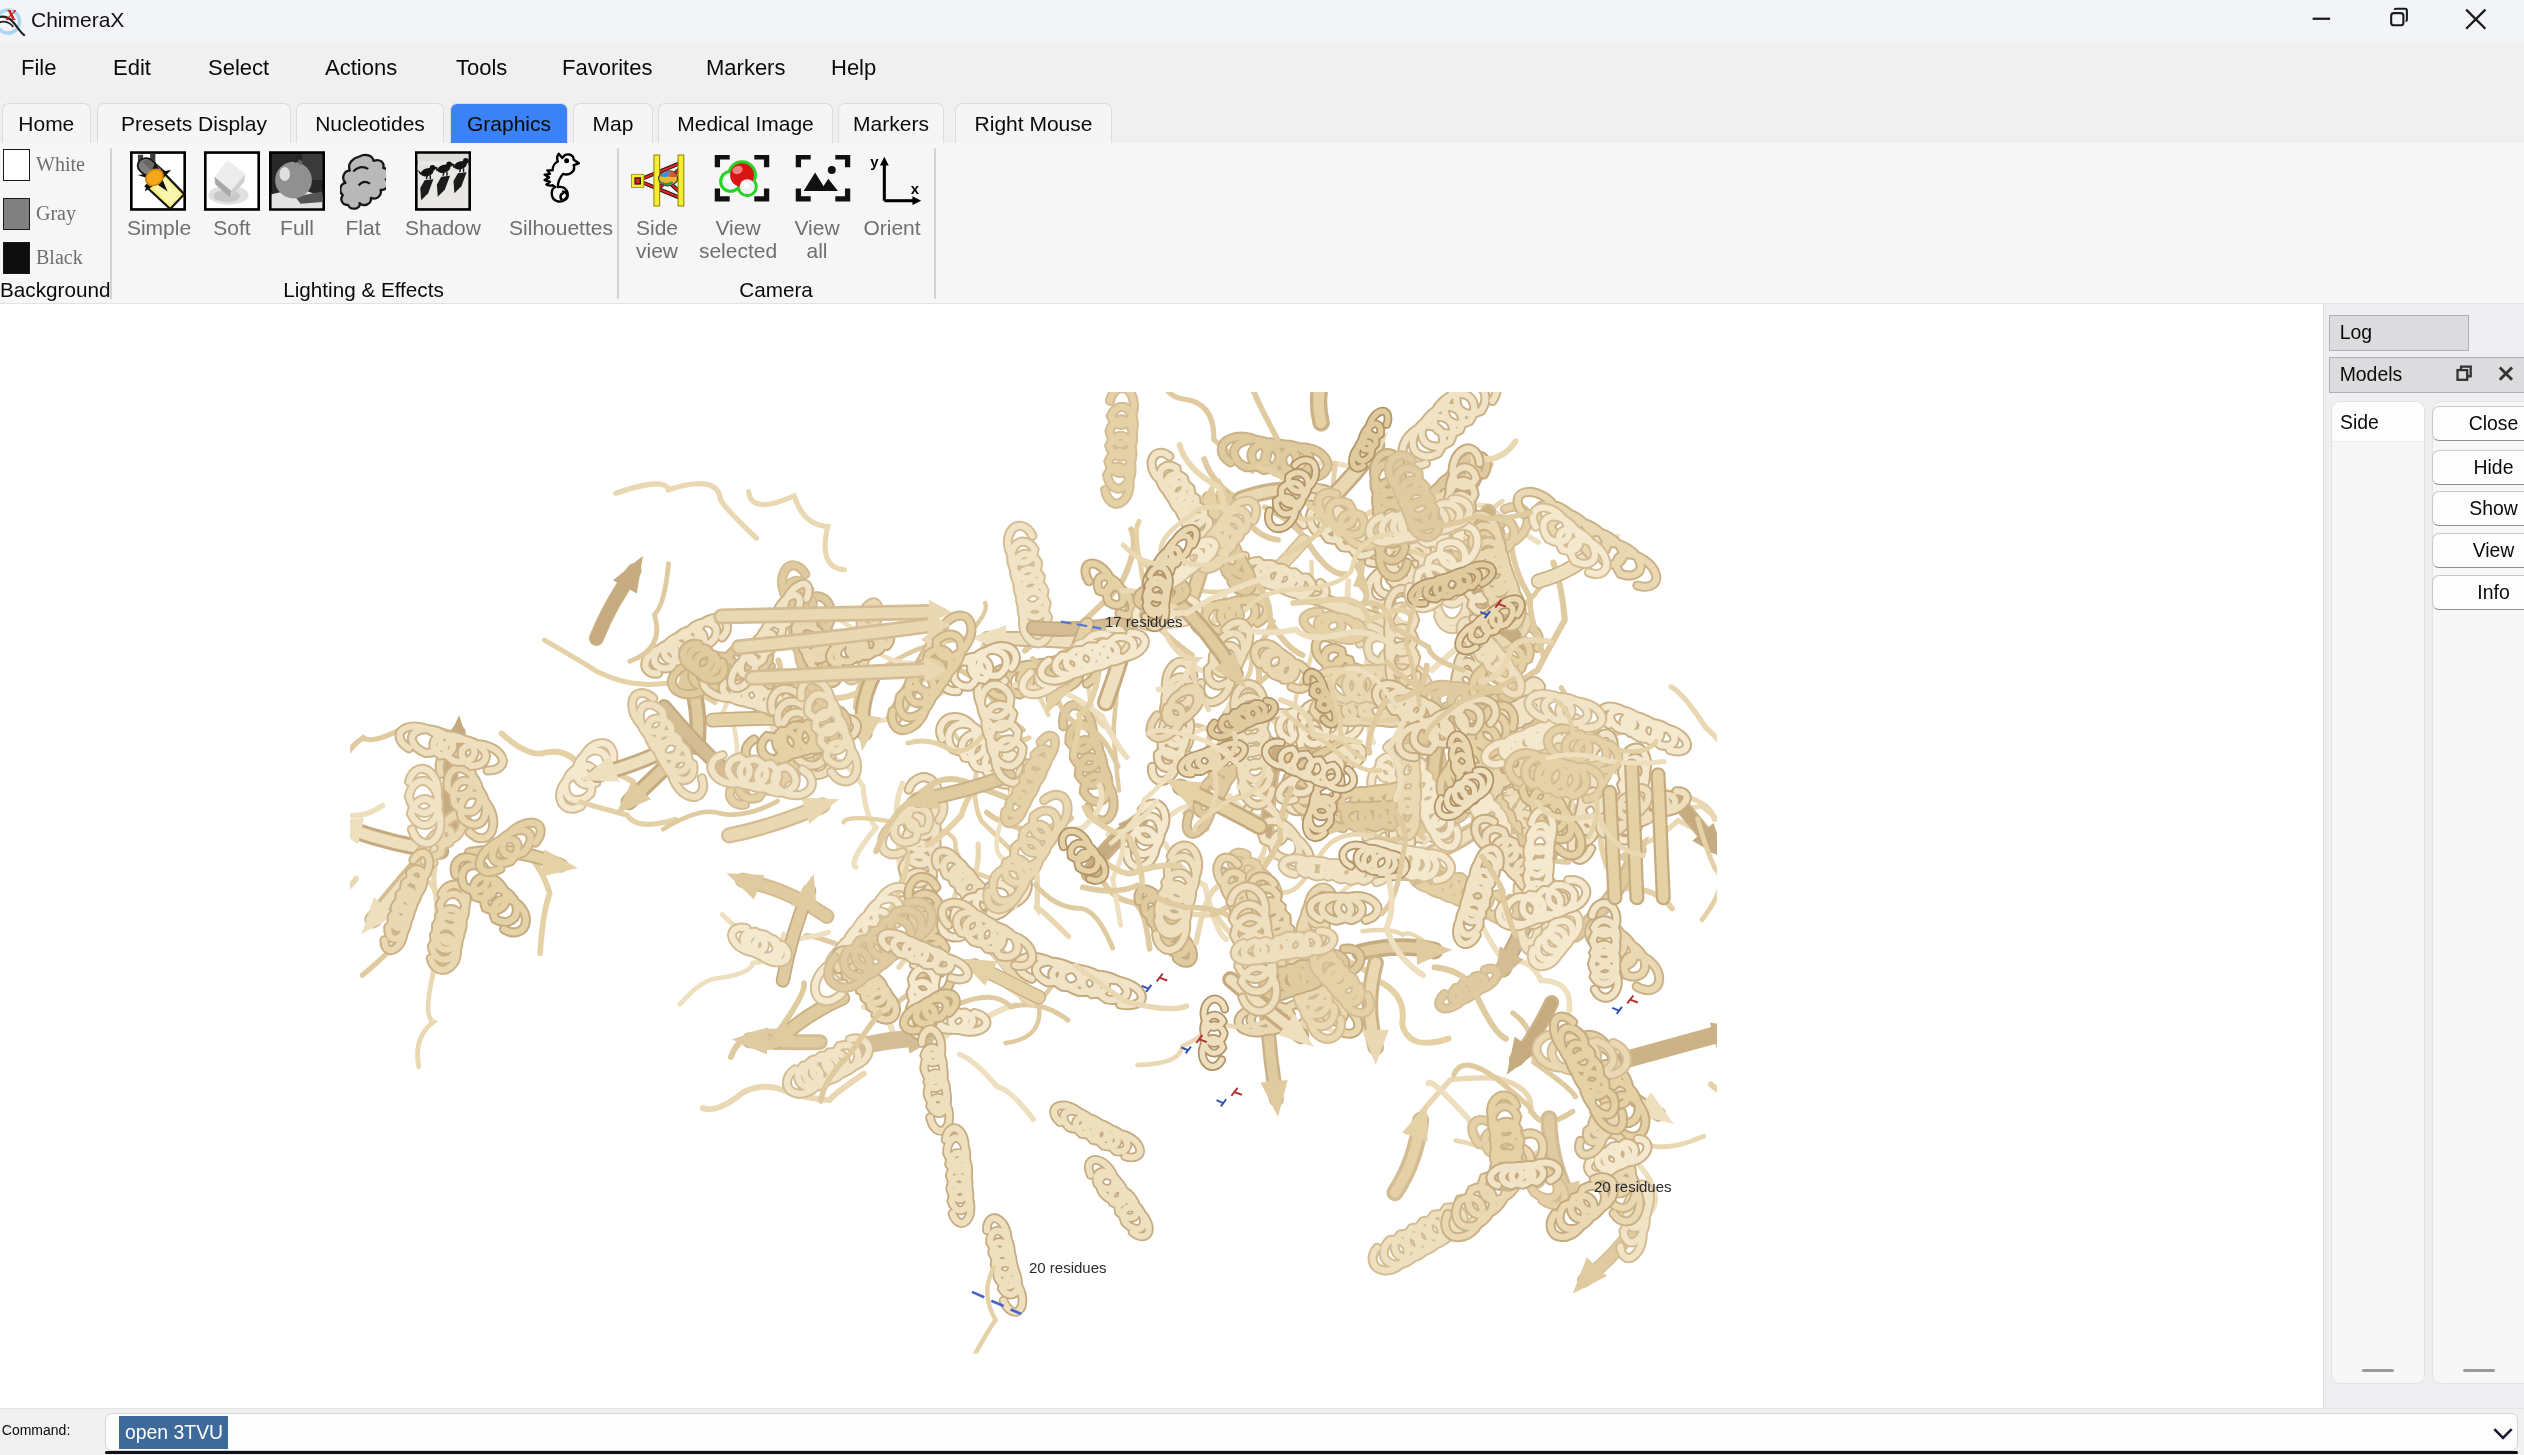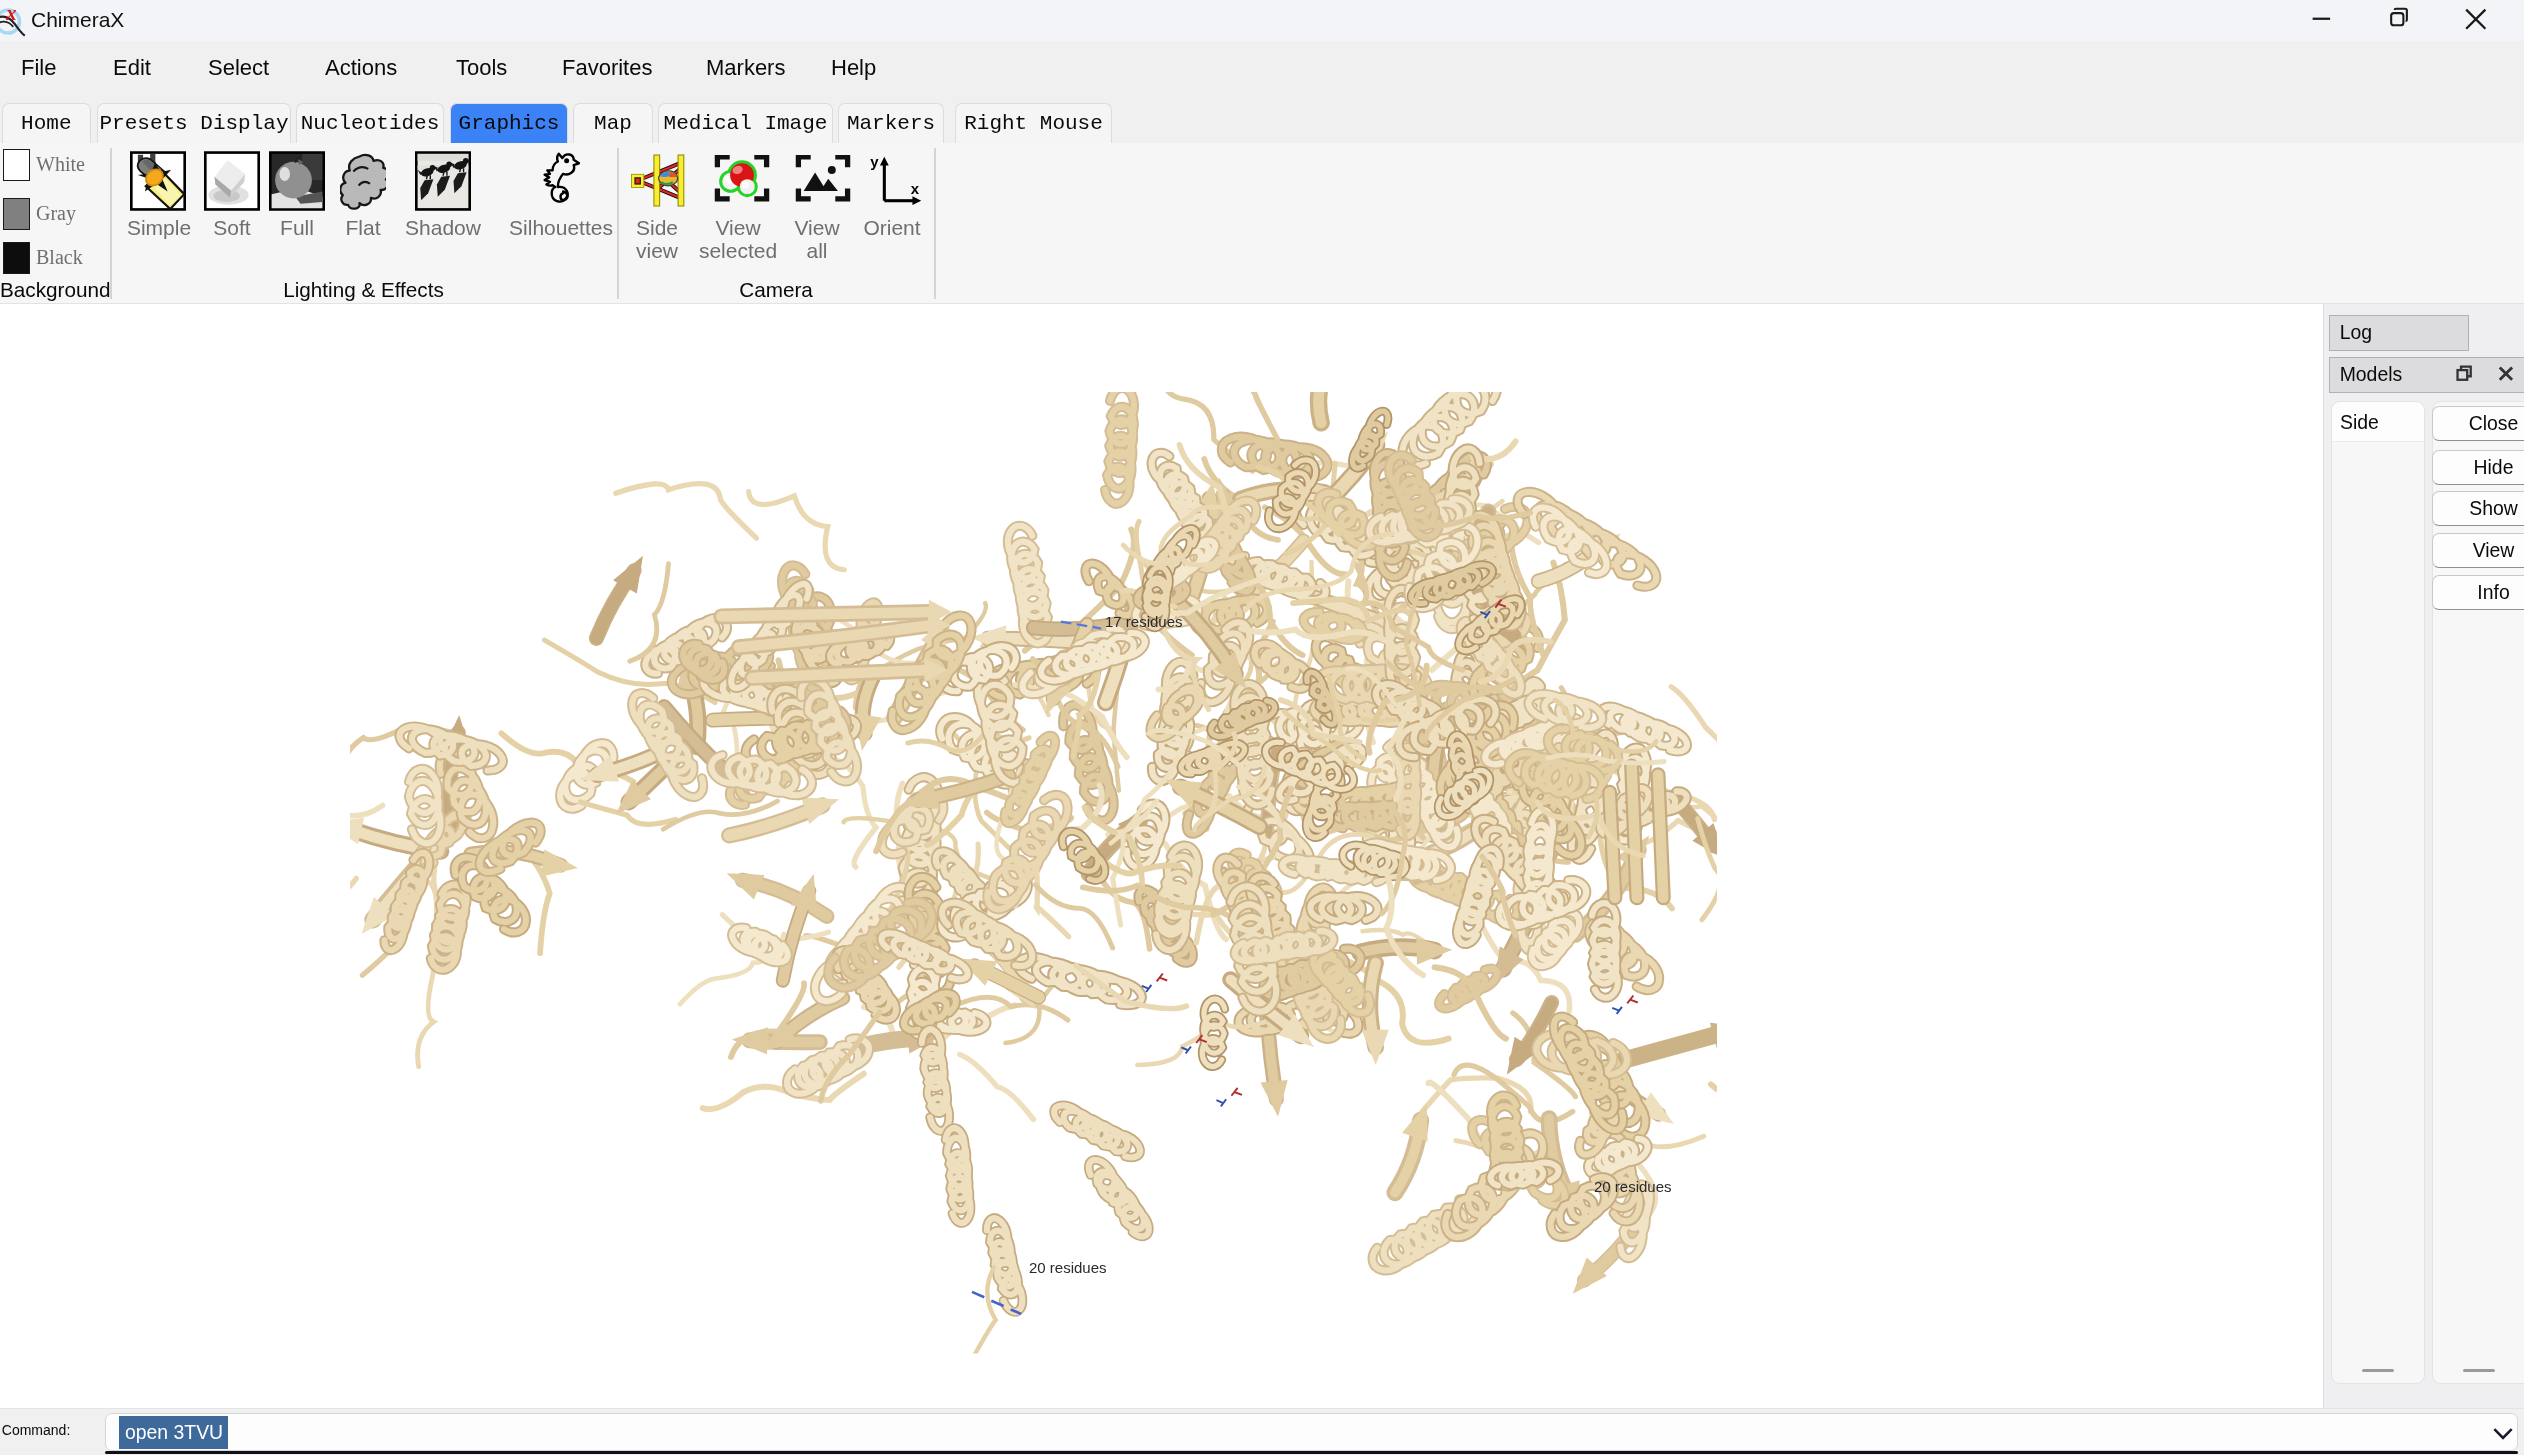--- a/index.html
+++ b/index.html
@@ -1,19 +1,19 @@
 <!DOCTYPE html>
 <html style="font-size:14px"><head><meta charset="utf-8"><style>
 * { margin:0; padding:0; box-sizing:border-box; }
 html,body { width:2525px; height:1455px; overflow:hidden; }
 body { font-family:"Liberation Sans", sans-serif; position:relative; background:#f0f0f1; }
 #titlebar { position:absolute; left:0; top:0; width:2525px; height:41px; background:#f3f4f8; }
 #title { position:absolute; left:31px; top:0; height:41px; line-height:39px; font-size:21px; color:#111; }
 #menubar { position:absolute; left:0; top:41px; width:2210px; height:62px; background:#f0f0f1; font-size:22px; color:#0a0a0a; }
-#tabrow { position:absolute; left:0; top:103px; width:2036px; height:40px; background:#f0f0f1;font-family:Liberation Mono, monospace; }
+#tabrow { position:absolute; left:0; top:103px; width:2036px; height:40px; background:#f0f0f1; }
 .tab { position:absolute; top:0; height:40px; background:#f5f5f6; border:0.9px solid #dcdcdd; border-bottom:none;
  border-radius:7px 7px 0 0; text-align:center; line-height:39px; font-size:21px; color:#0a0a0a; }
 .tab.active { background:#3b82f6; height:40px; }
 #toolbar { position:absolute; left:0; top:143px; width:2525px; height:161px; background:#f6f6f7; border-bottom:0.9px solid #e3e3e4; }
 .vsep { position:absolute; top:148px; width:1.8px; height:151px; background:#d4d4d6; }
 .sw { position:absolute; left:2.6px; width:27px; height:32px; border:1.8px solid #1a1a1a; }
 .swlab { position:absolute; left:36px; font-size:20px; color:#6f6f6f;font-family:Liberation Serif, serif; }
 .ilab { position:absolute; text-align:center; font-size:21px; color:#6f6f6f; }
 .glab { position:absolute; font-size:20.7px; color:#0a0a0a; }
 #viewport { position:absolute; left:0; top:304px; width:2323px; height:1105px; background:#fff; }

